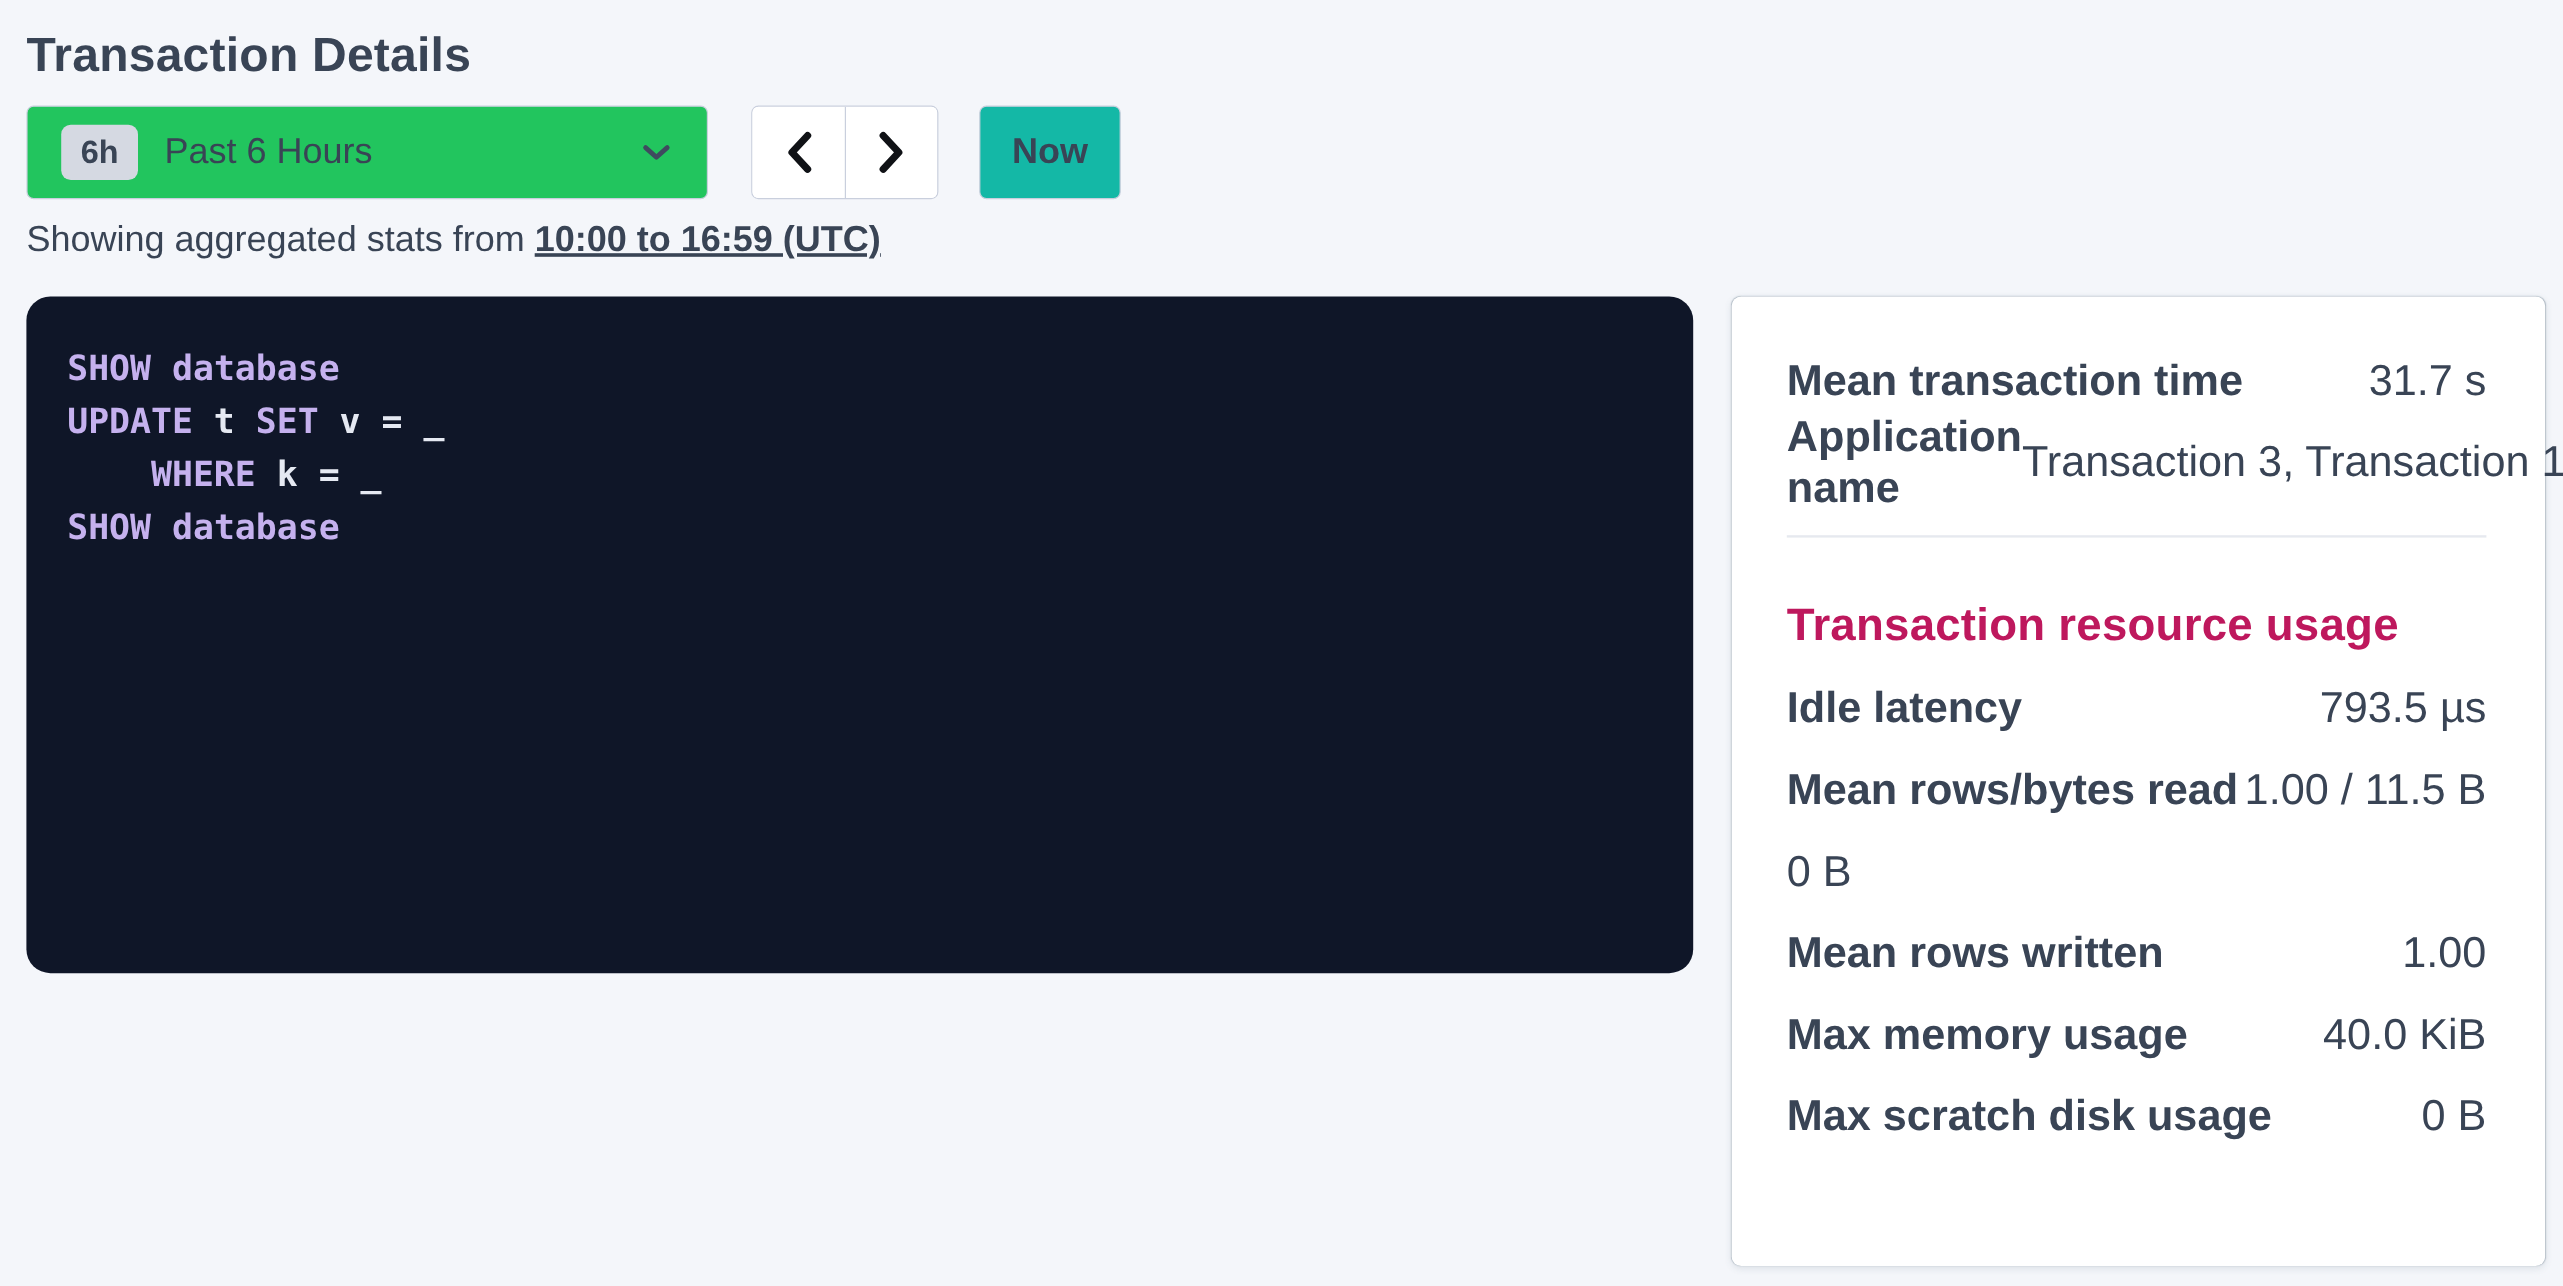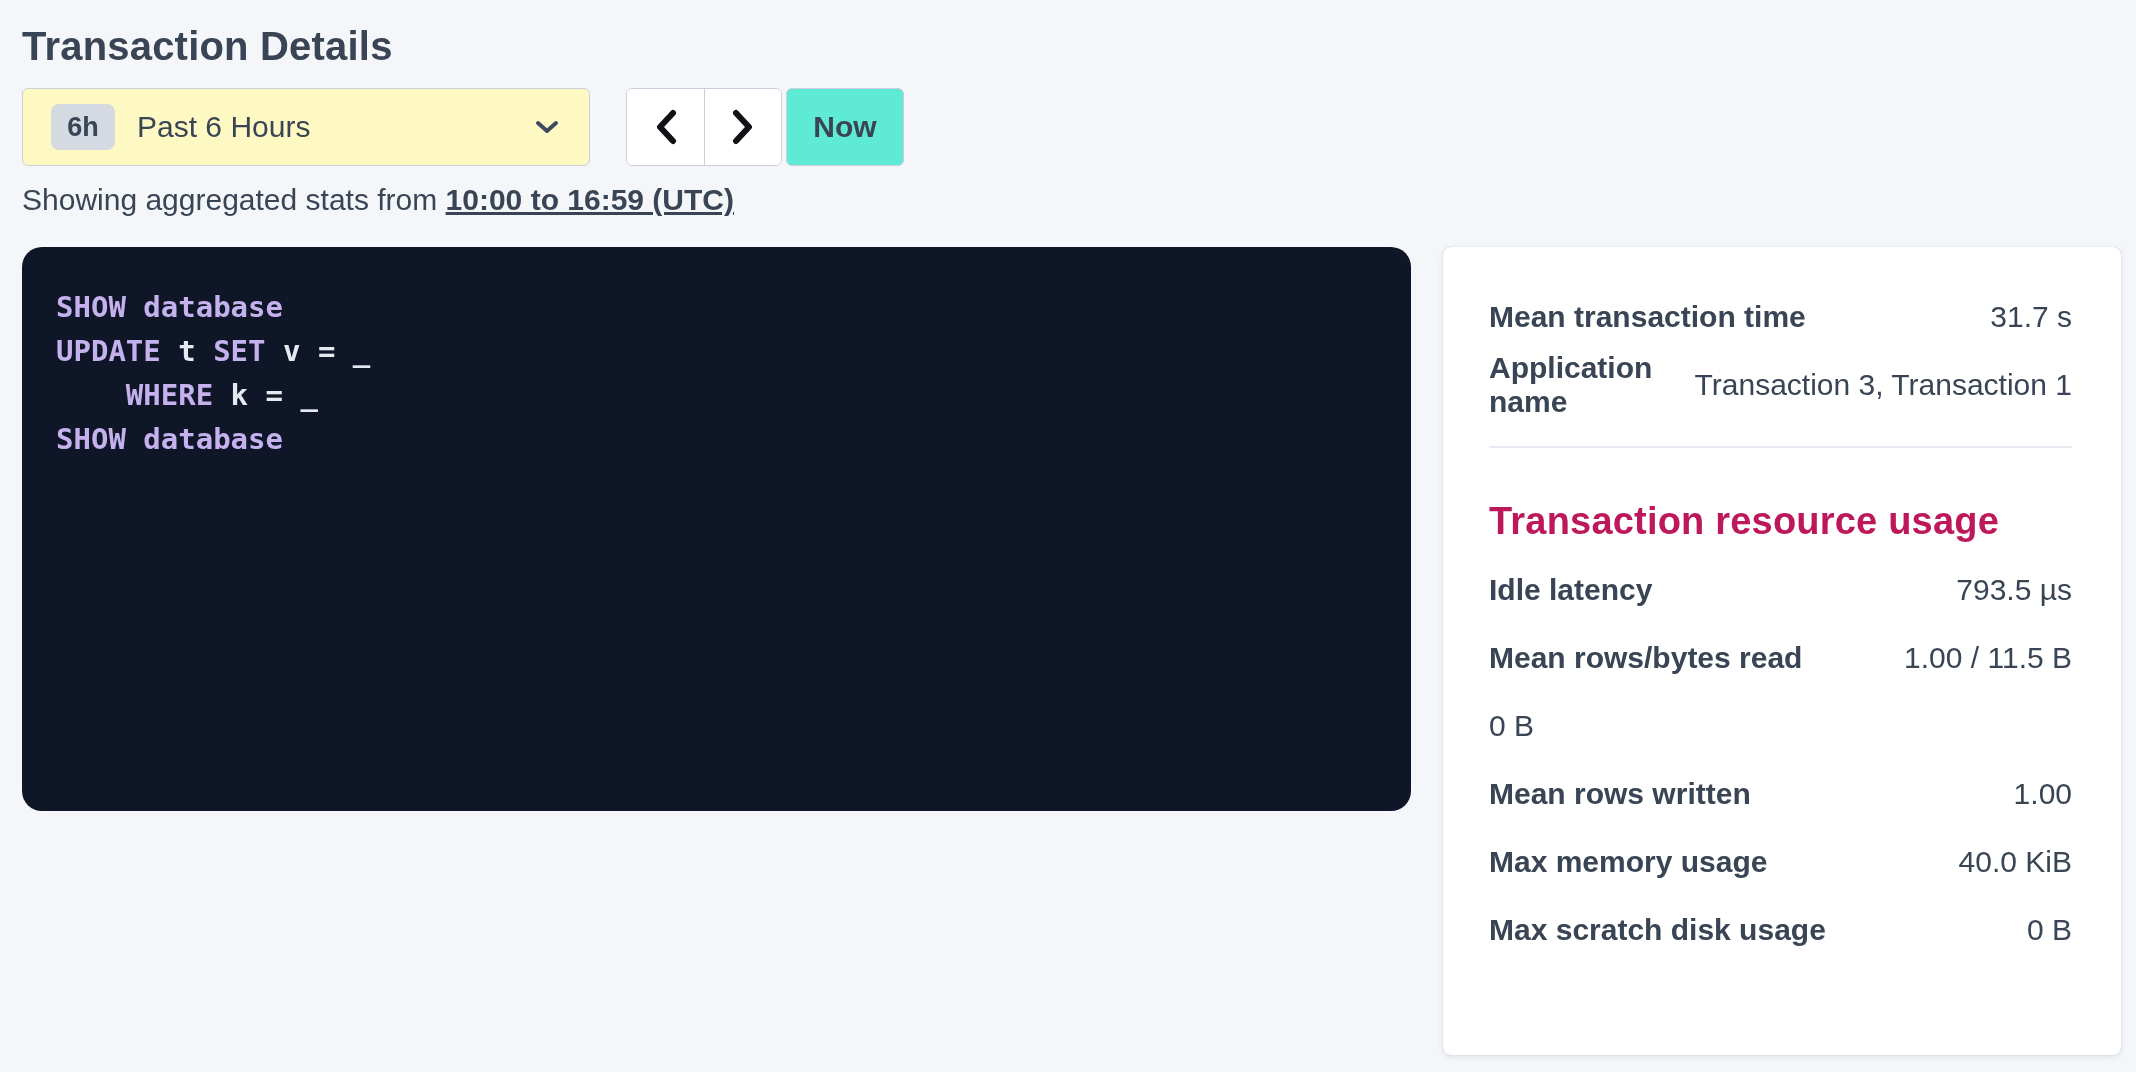--- a/index.html
+++ b/index.html
@@ -14,21 +14,21 @@
   .content { padding:20px 0 0 22px; }
 
   h1.page-title {
     margin:0; font-size:40px; font-weight:700; color:#394455;
     line-height:52px; letter-spacing:0.2px;
   }
 
   
   .controls { display:flex; align-items:stretch; margin-top:16px; height:78px; }
   .dropdown {
-    width:568px; background:#fef9c3;
+    width:568px; background:#22c55e;
     border:1.5px solid #c9cfdd; border-radius:6px;
     display:flex; align-items:center;
     padding:0 30px 0 28px; cursor:pointer;
   }
   .badge {
     background:#d5d9e2; color:#394455;
     font-size:27px; font-weight:700;
     width:64px; height:46px; border-radius:8px;
     display:flex; align-items:center; justify-content:center;
     flex:0 0 auto;
@@ -38,22 +38,22 @@
     display:flex; margin-left:36px;
     background:#fff; border:1.5px solid #c9cfdd; border-radius:6px;
     overflow:hidden;
   }
   .nav-btn {
     width:77px; display:flex; align-items:center; justify-content:center;
     background:#fff; border:none; cursor:pointer; padding:0;
   }
   .nav-btn + .nav-btn { border-left:1.5px solid #c9cfdd; }
   .now-btn {
-    margin-left:4px; width:118px;
-    background:#5eead4; border:1.5px solid #c9cfdd; border-radius:6px;
+    margin-left:34px; width:118px;
+    background:#14b8a6; border:1.5px solid #c9cfdd; border-radius:6px;
     font-family:"Liberation Sans", sans-serif;
     font-size:30px; font-weight:700; color:#394455;
     display:flex; align-items:center; justify-content:center; cursor:pointer;
   }
   .subtitle { margin-top:16px; font-size:30px; color:#394455; line-height:36px; }
   .subtitle b { font-weight:700;text-decoration:underline; }
 
   
   .main { display:flex; align-items:flex-start; margin-top:29px; }
   .code-box {
@@ -69,21 +69,21 @@
   .pl { color:#e5e9f2; }
 
   .details-card {
     margin-left:32px; width:678px; height:808px;
     background:#fff; border-radius:8px;
     box-shadow:0 0 1px rgba(67,90,111,.40), 0 2px 6px rgba(67,90,111,.12);
     padding:36px 49px 34px 46px;
   }
   .detail-row {
     height:68px; display:flex; justify-content:space-between; align-items:center;
-    font-size:30px; color:#394455;
+    font-size:36px; color:#394455;
   }
   .detail-label { font-weight:700; }
   .detail-value { font-weight:400; text-align:right; white-space:nowrap; }
   .divider { border:none; border-top:2px solid #e6e9ef; margin:27px 0 0 0; }
   .usage-heading {
     margin:48px 0 10px 0; font-size:38px; line-height:50px;
     font-weight:700; color:#be185d; letter-spacing:0.2px;
   }
   svg { display:block; }
 </style>

